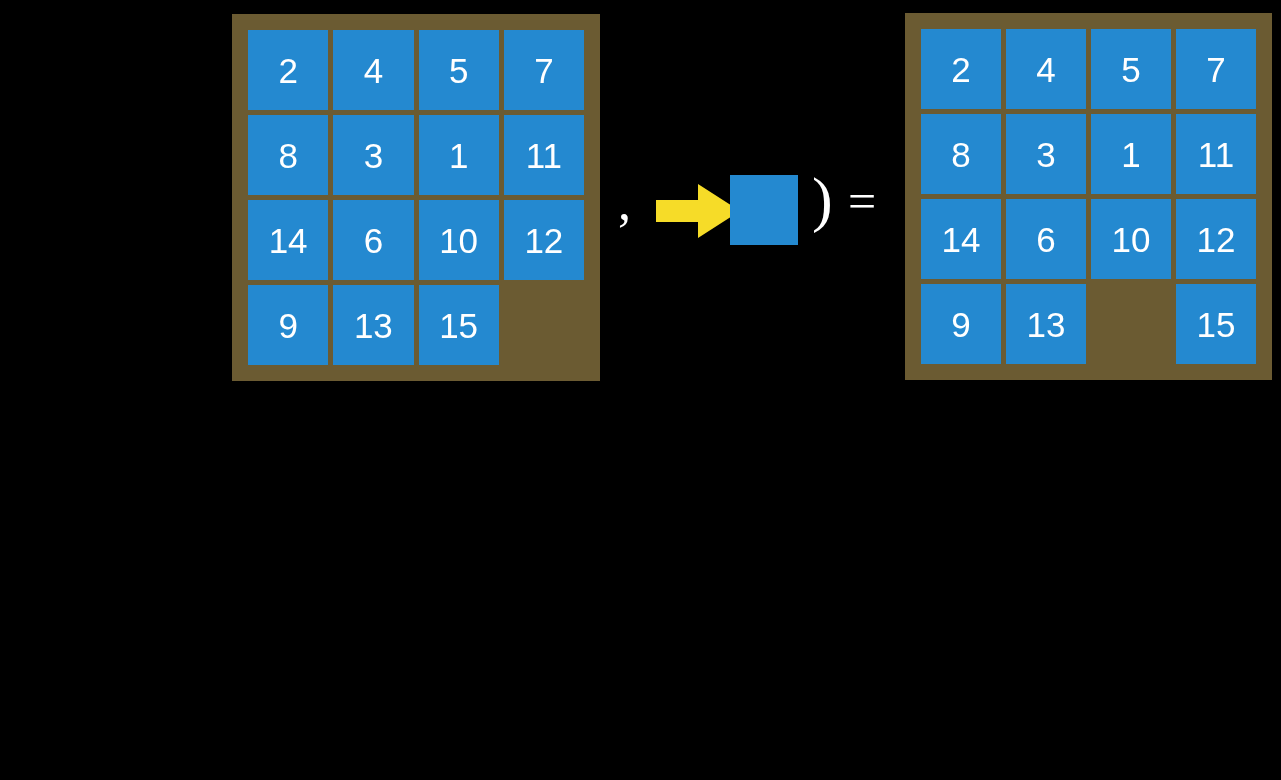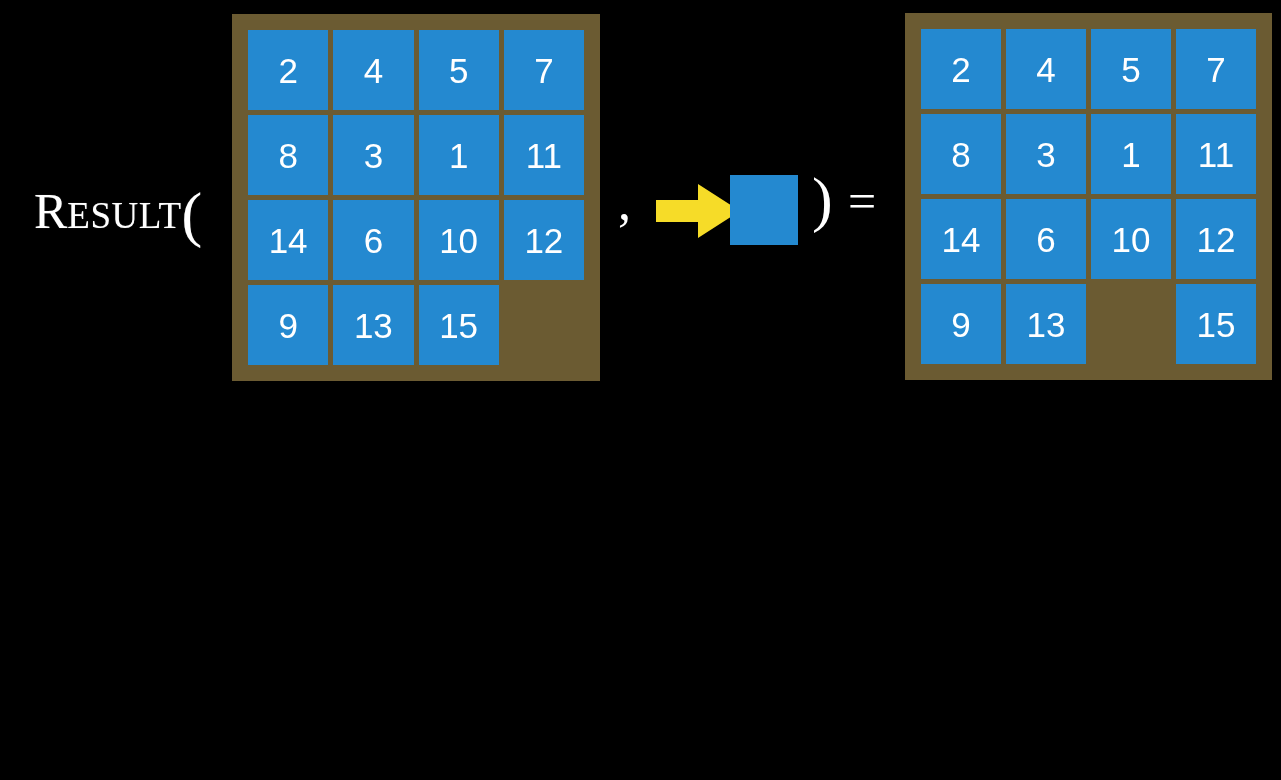--- a/index.html
+++ b/index.html
@@ -84,23 +84,20 @@
   .move.m-right{left:650px;top:170px;width:160px;height:82px;}
   .move.m-right .mtile{left:80px;top:5px;width:68px;height:70px;}
 </style>
 </head>
 <body>
 
 <div class="stage">
 
   <div class="row r1">
 
-    <div class="result-label">
-      <span class="cap">R</span><span class="sc">ESULT</span><span class="paren">(</span>
-    </div>
 
     <div class="board b-tl">
       <div class="tile">2</div>
       <div class="tile">4</div>
       <div class="tile">5</div>
       <div class="tile">7</div>
 
       <div class="tile">8</div>
       <div class="tile">3</div>
       <div class="tile">1</div>

